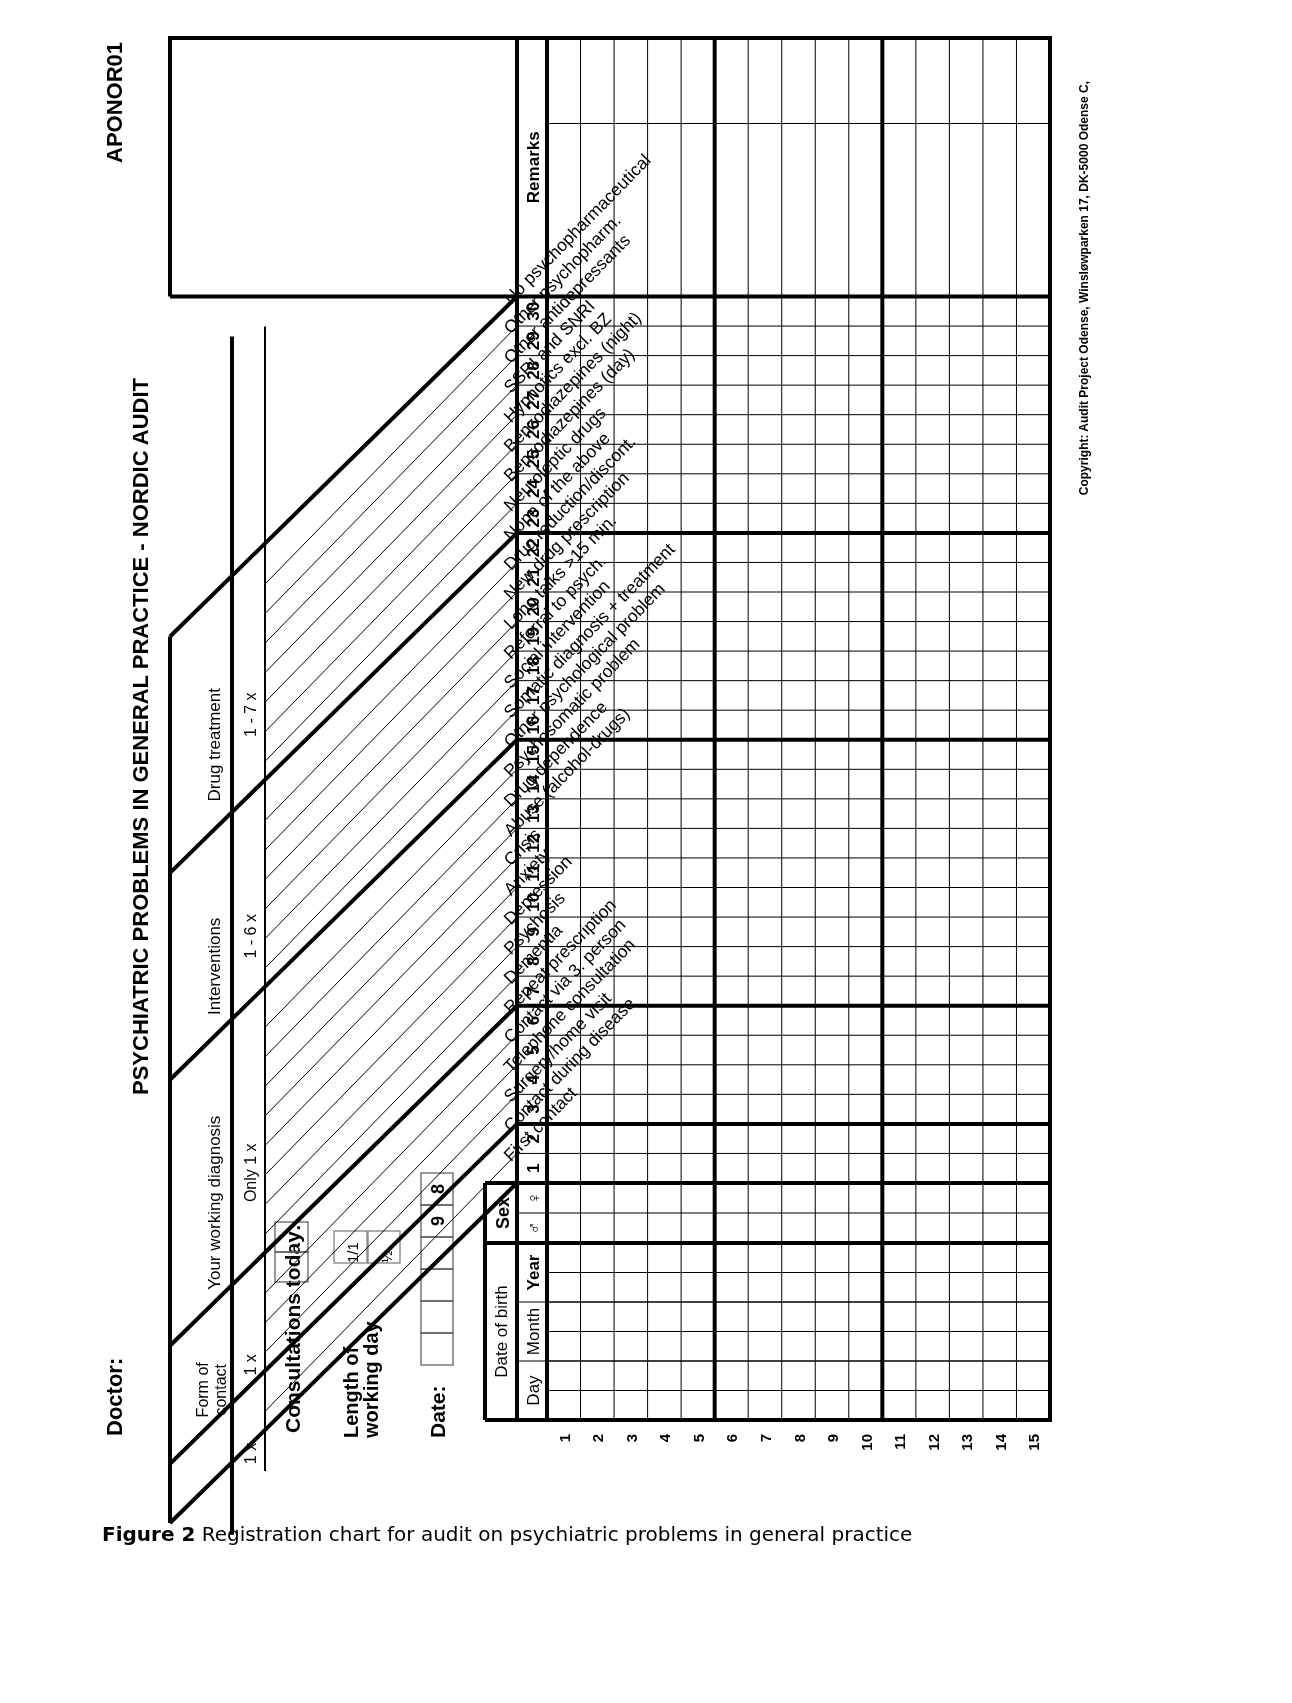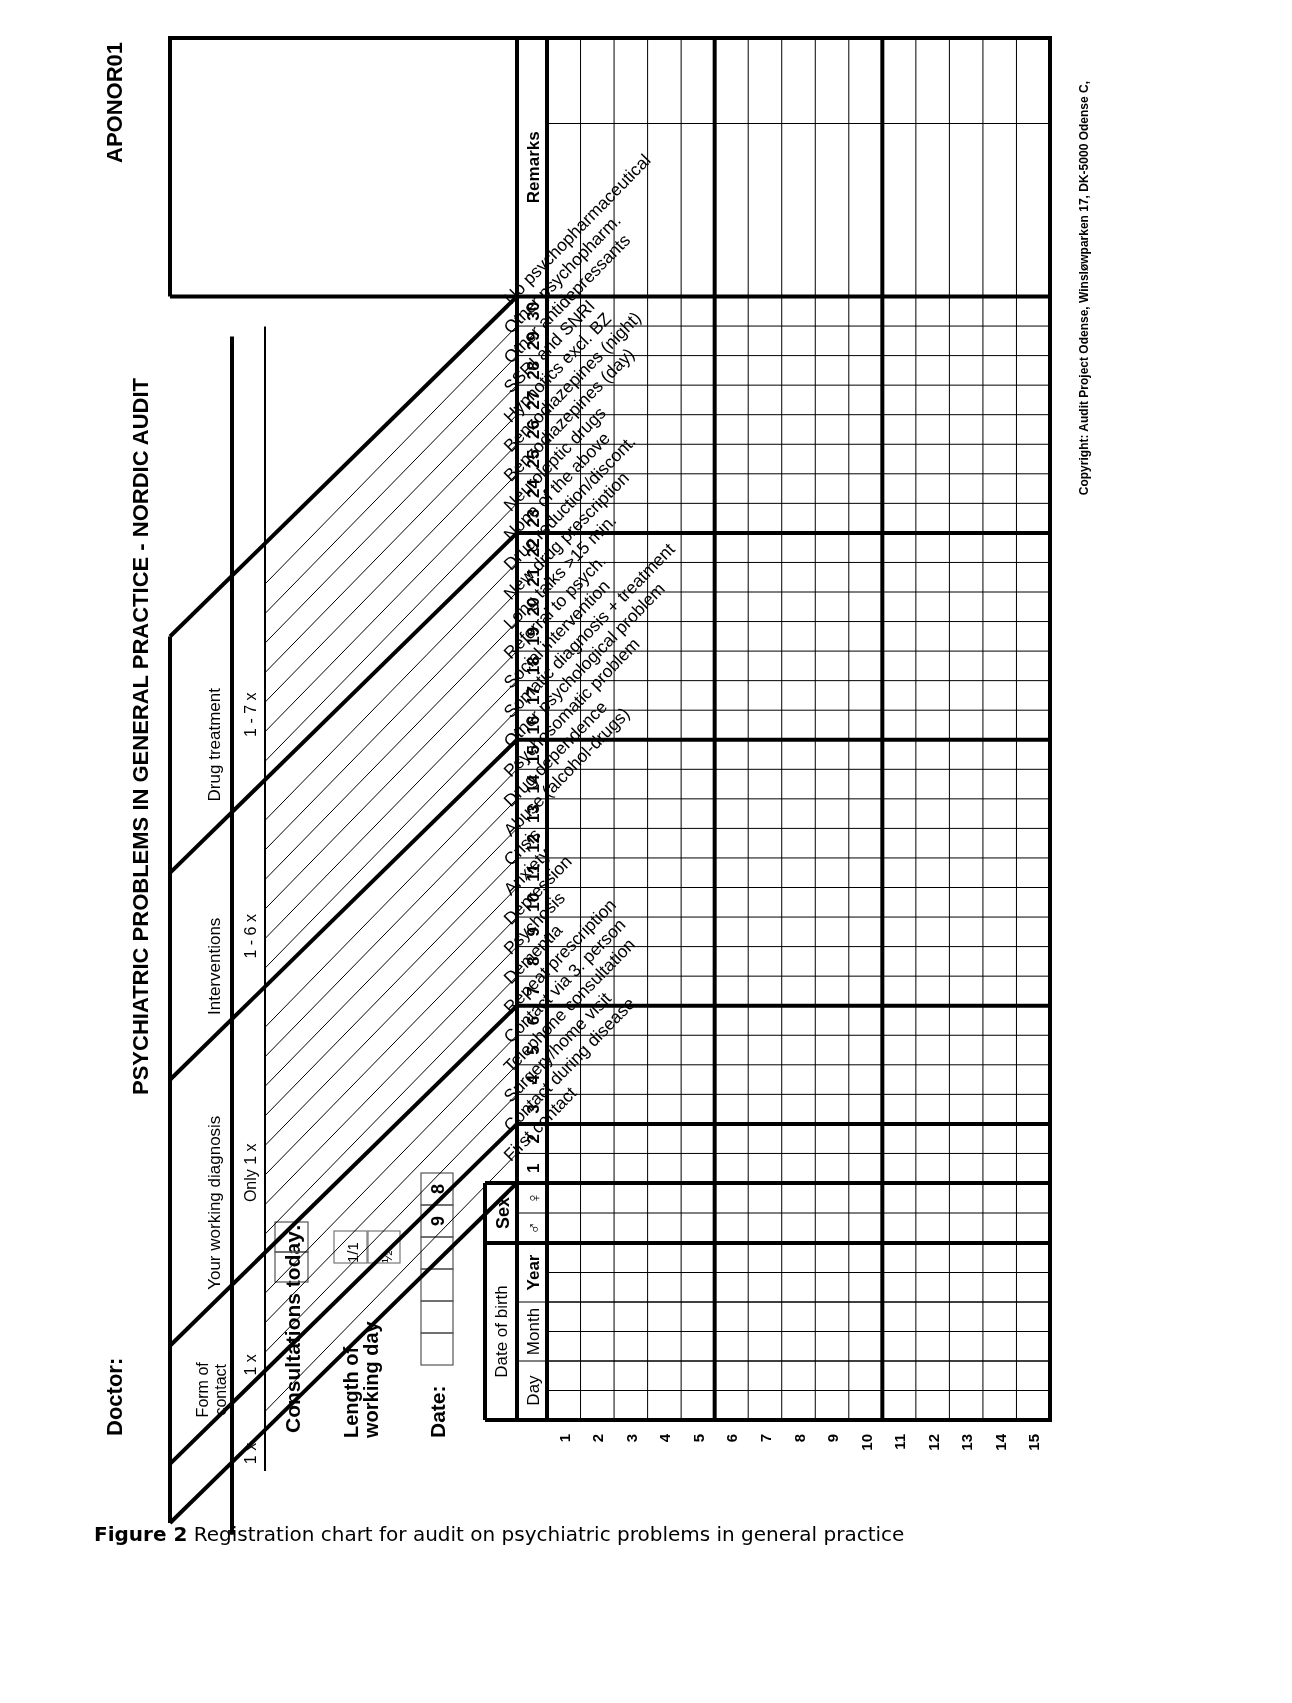--- a/index.html
+++ b/index.html
@@ -1,19 +1,19 @@
 <!DOCTYPE html>
 <html><head>
 <meta charset="utf-8">
 <style>
   html, body { margin:0; padding:0; background:#ffffff; }
   body { width:1292px; height:1703px; position:relative; overflow:hidden; font-family:"Liberation Sans", sans-serif; color:#000; }
   #form-wrap { position:absolute; left:0; top:0; width:1703px; height:1292px; transform-origin:0 0; transform: translate(0px,1703px) rotate(-90deg); }
   #form-svg { position:absolute; left:0; top:0; width:1703px; height:1292px; }
-  .caption { position:absolute; left:94px; top:1522px; font-size:20px; font-family:"DejaVu Sans", sans-serif; }
+  .caption { position:absolute; left:102px; top:1522px; font-size:20px; font-family:"DejaVu Sans", sans-serif; }
   .caption b { font-weight:bold; }
   svg text { font-family:"Liberation Sans", sans-serif; }
 </style>
 </head>
 <body>
 
 <div id="form-wrap">
   <svg id="form-svg" xmlns="http://www.w3.org/2000/svg" viewBox="0 0 1703 1292">
     <g id="static-text">
       <text x="267" y="122" font-size="22" font-weight="bold">Doctor:</text>

